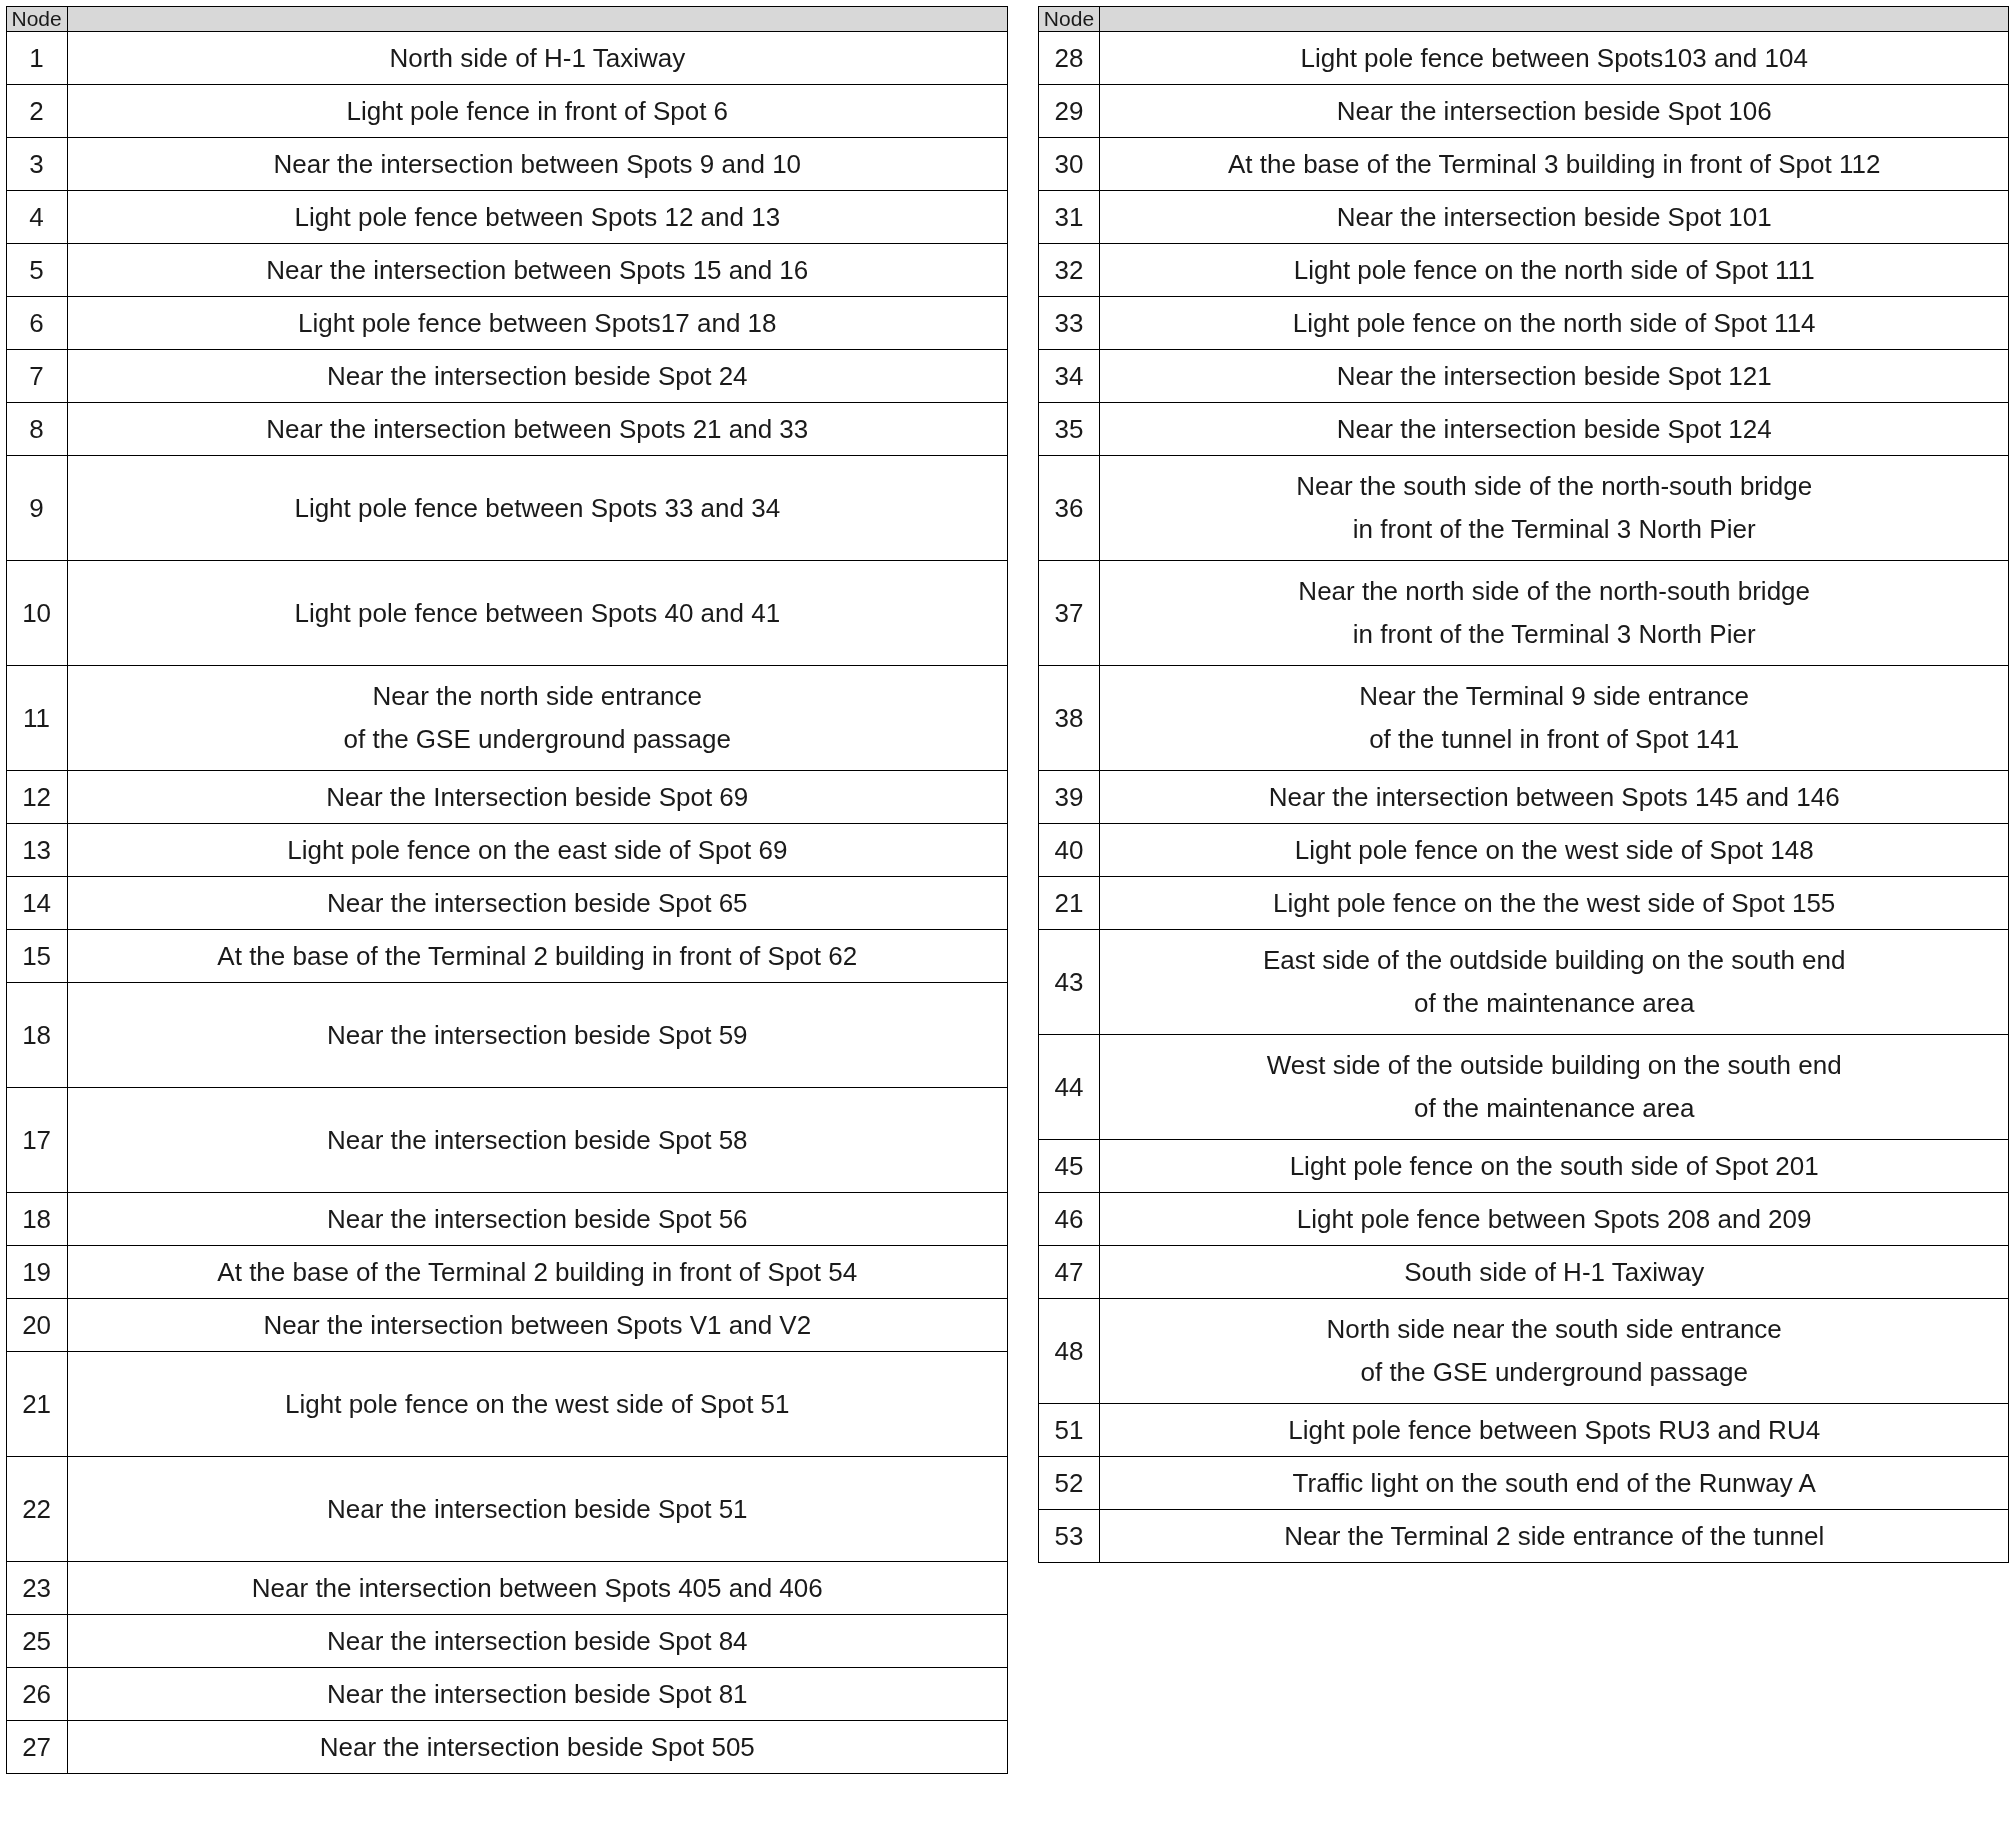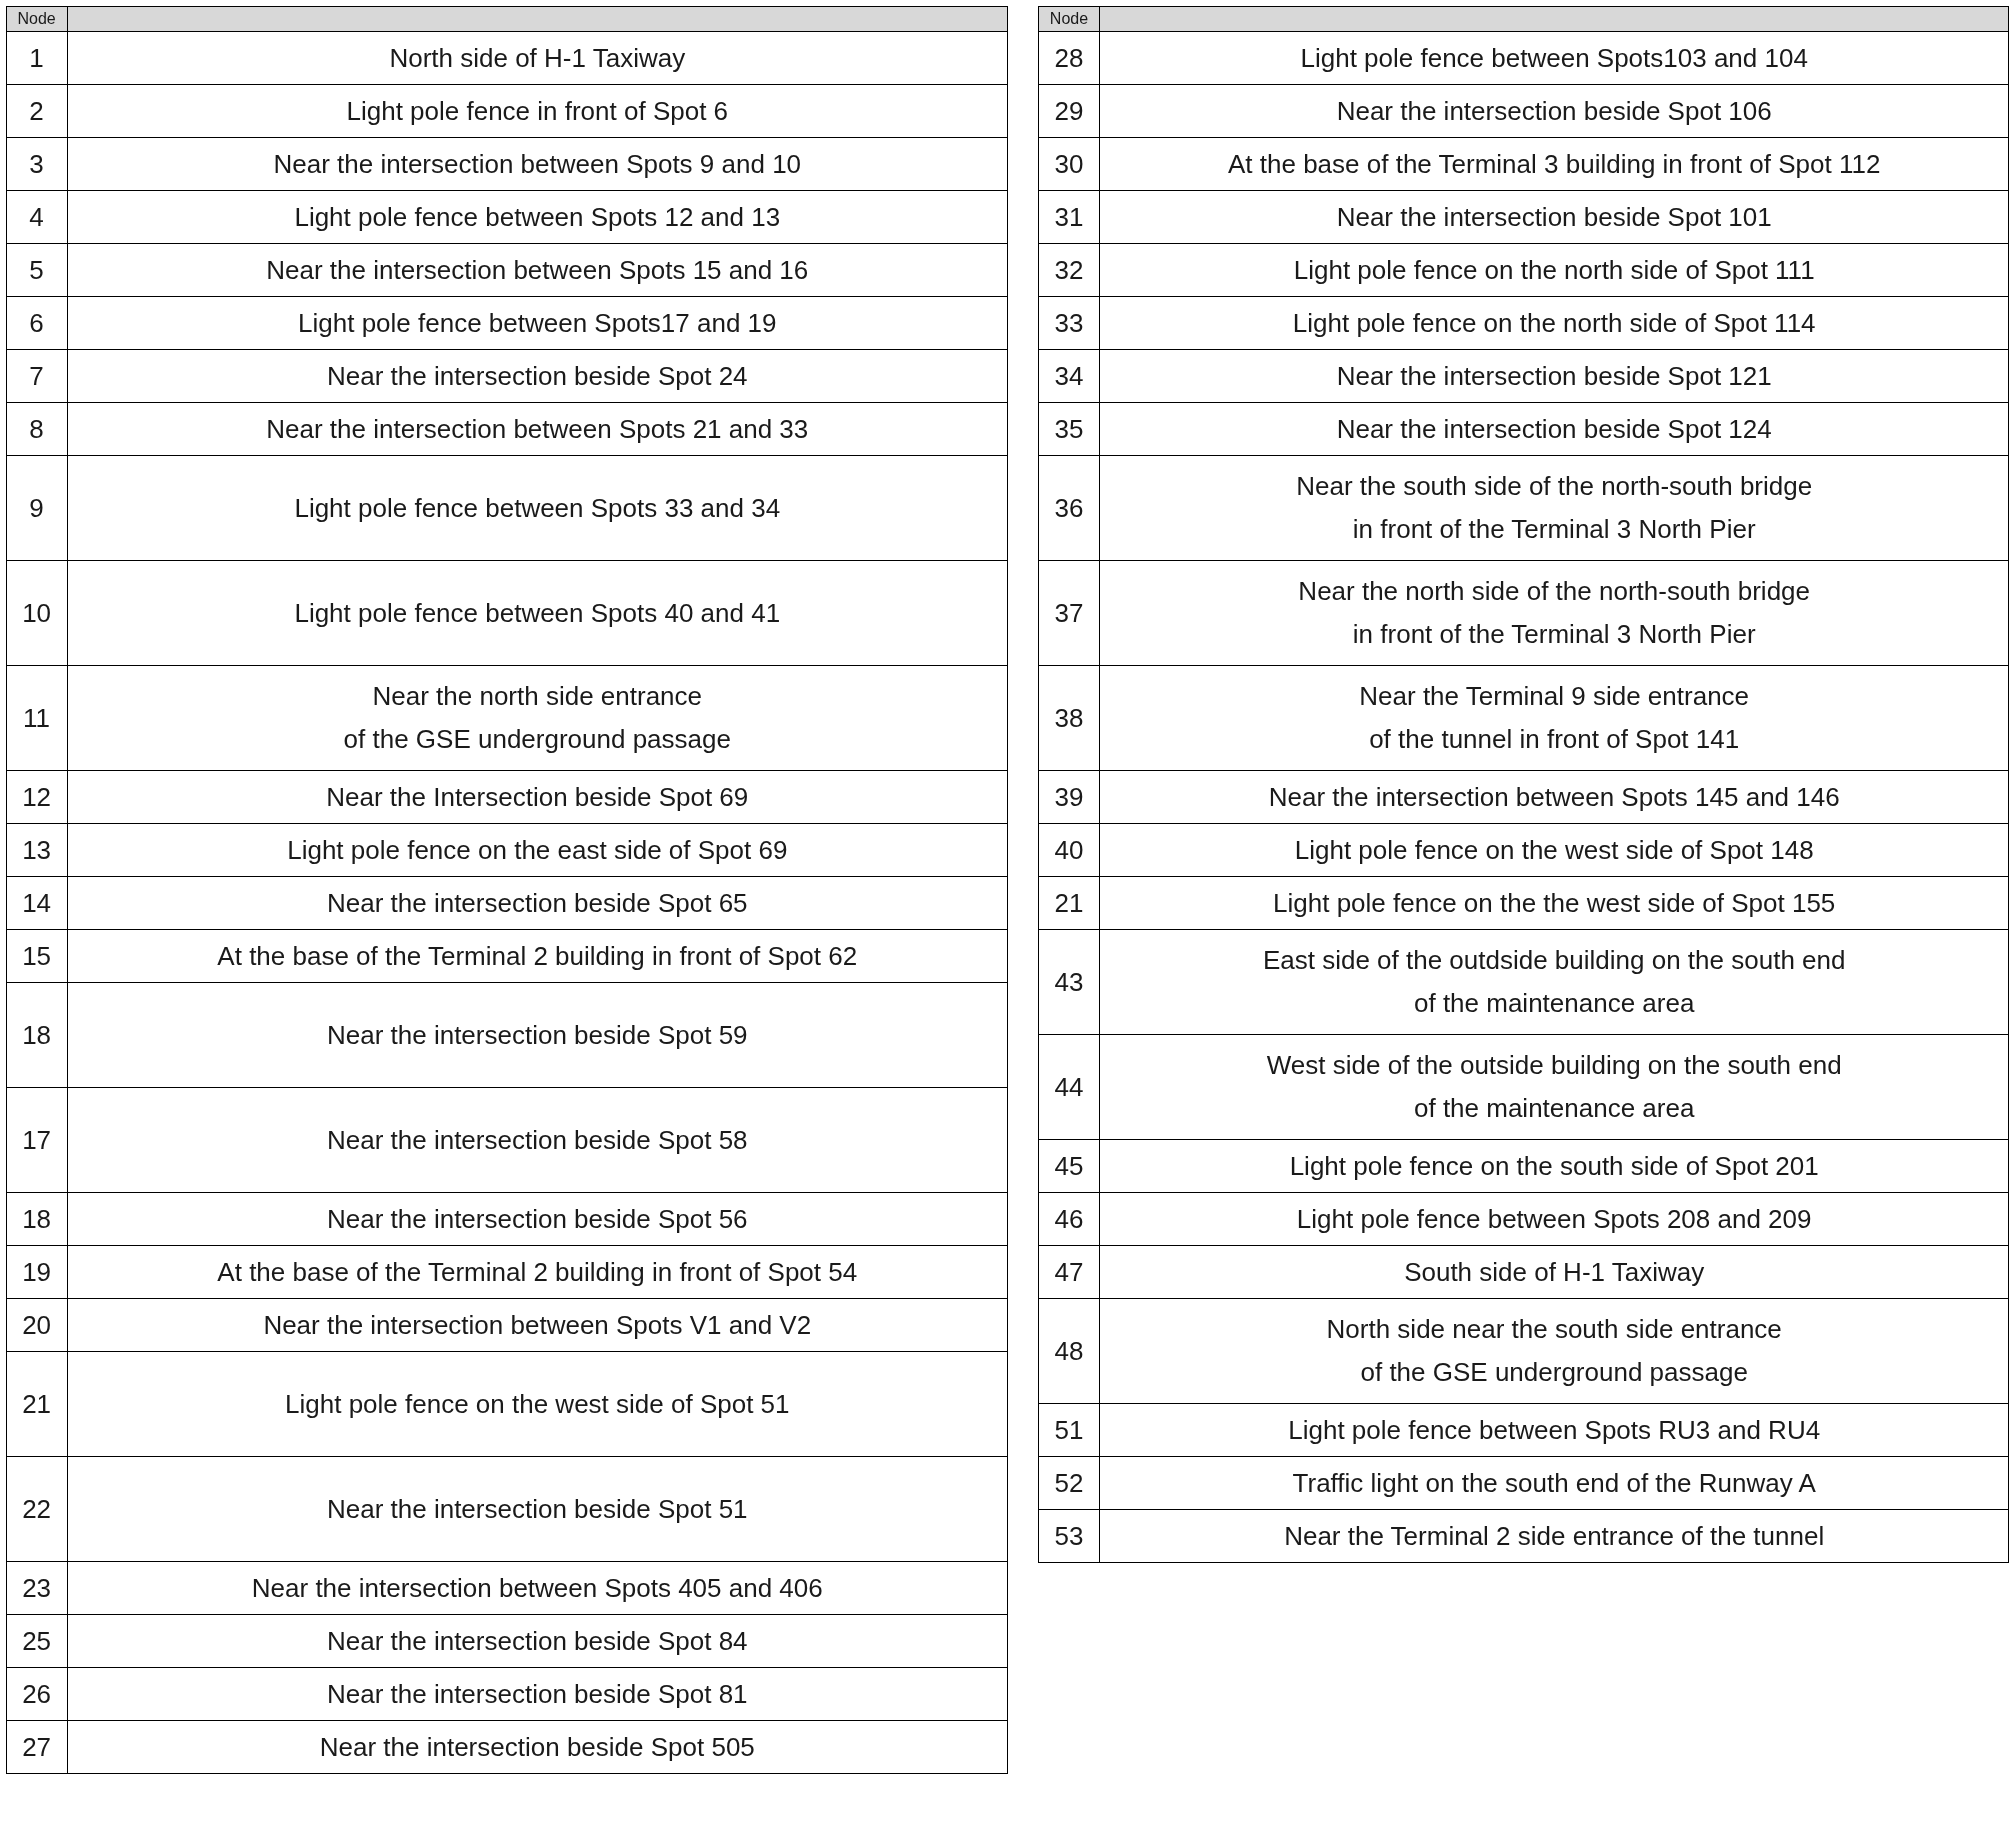--- a/index.html
+++ b/index.html
@@ -21,21 +21,21 @@
   table {
     border-collapse: collapse;
     table-layout: fixed;
   }
   table.left  { width: 1004px; }
   table.right { width: 973px; }
   th, td { border: 1.4px solid #000000; }
   th {
     background: #d8d8d8;
     height: 24.4px;
-    font-size: 16px;
+    font-size: 21px;
     font-weight: normal;
     text-align: center;
     padding: 0 1.9px;
     line-height: 24.4px;
   }
   th.node-col { width: 61px; }
   td {
     font-size: 26px;
     text-align: center;
     vertical-align: middle;
@@ -85,21 +85,21 @@
         </tr>
         <tr>
           <td class="node-cell">5</td>
           <td class="desc-cell">
             <div>Near the intersection between Spots 15 and 16</div>
           </td>
         </tr>
         <tr>
           <td class="node-cell">6</td>
           <td class="desc-cell">
-            <div>Light pole fence between Spots17 and 19</div>
+            <div>Light pole fence between Spots17 and 18</div>
           </td>
         </tr>
         <tr>
           <td class="node-cell">7</td>
           <td class="desc-cell">
             <div>Near the intersection beside Spot 24</div>
           </td>
         </tr>
         <tr>
           <td class="node-cell">8</td>

